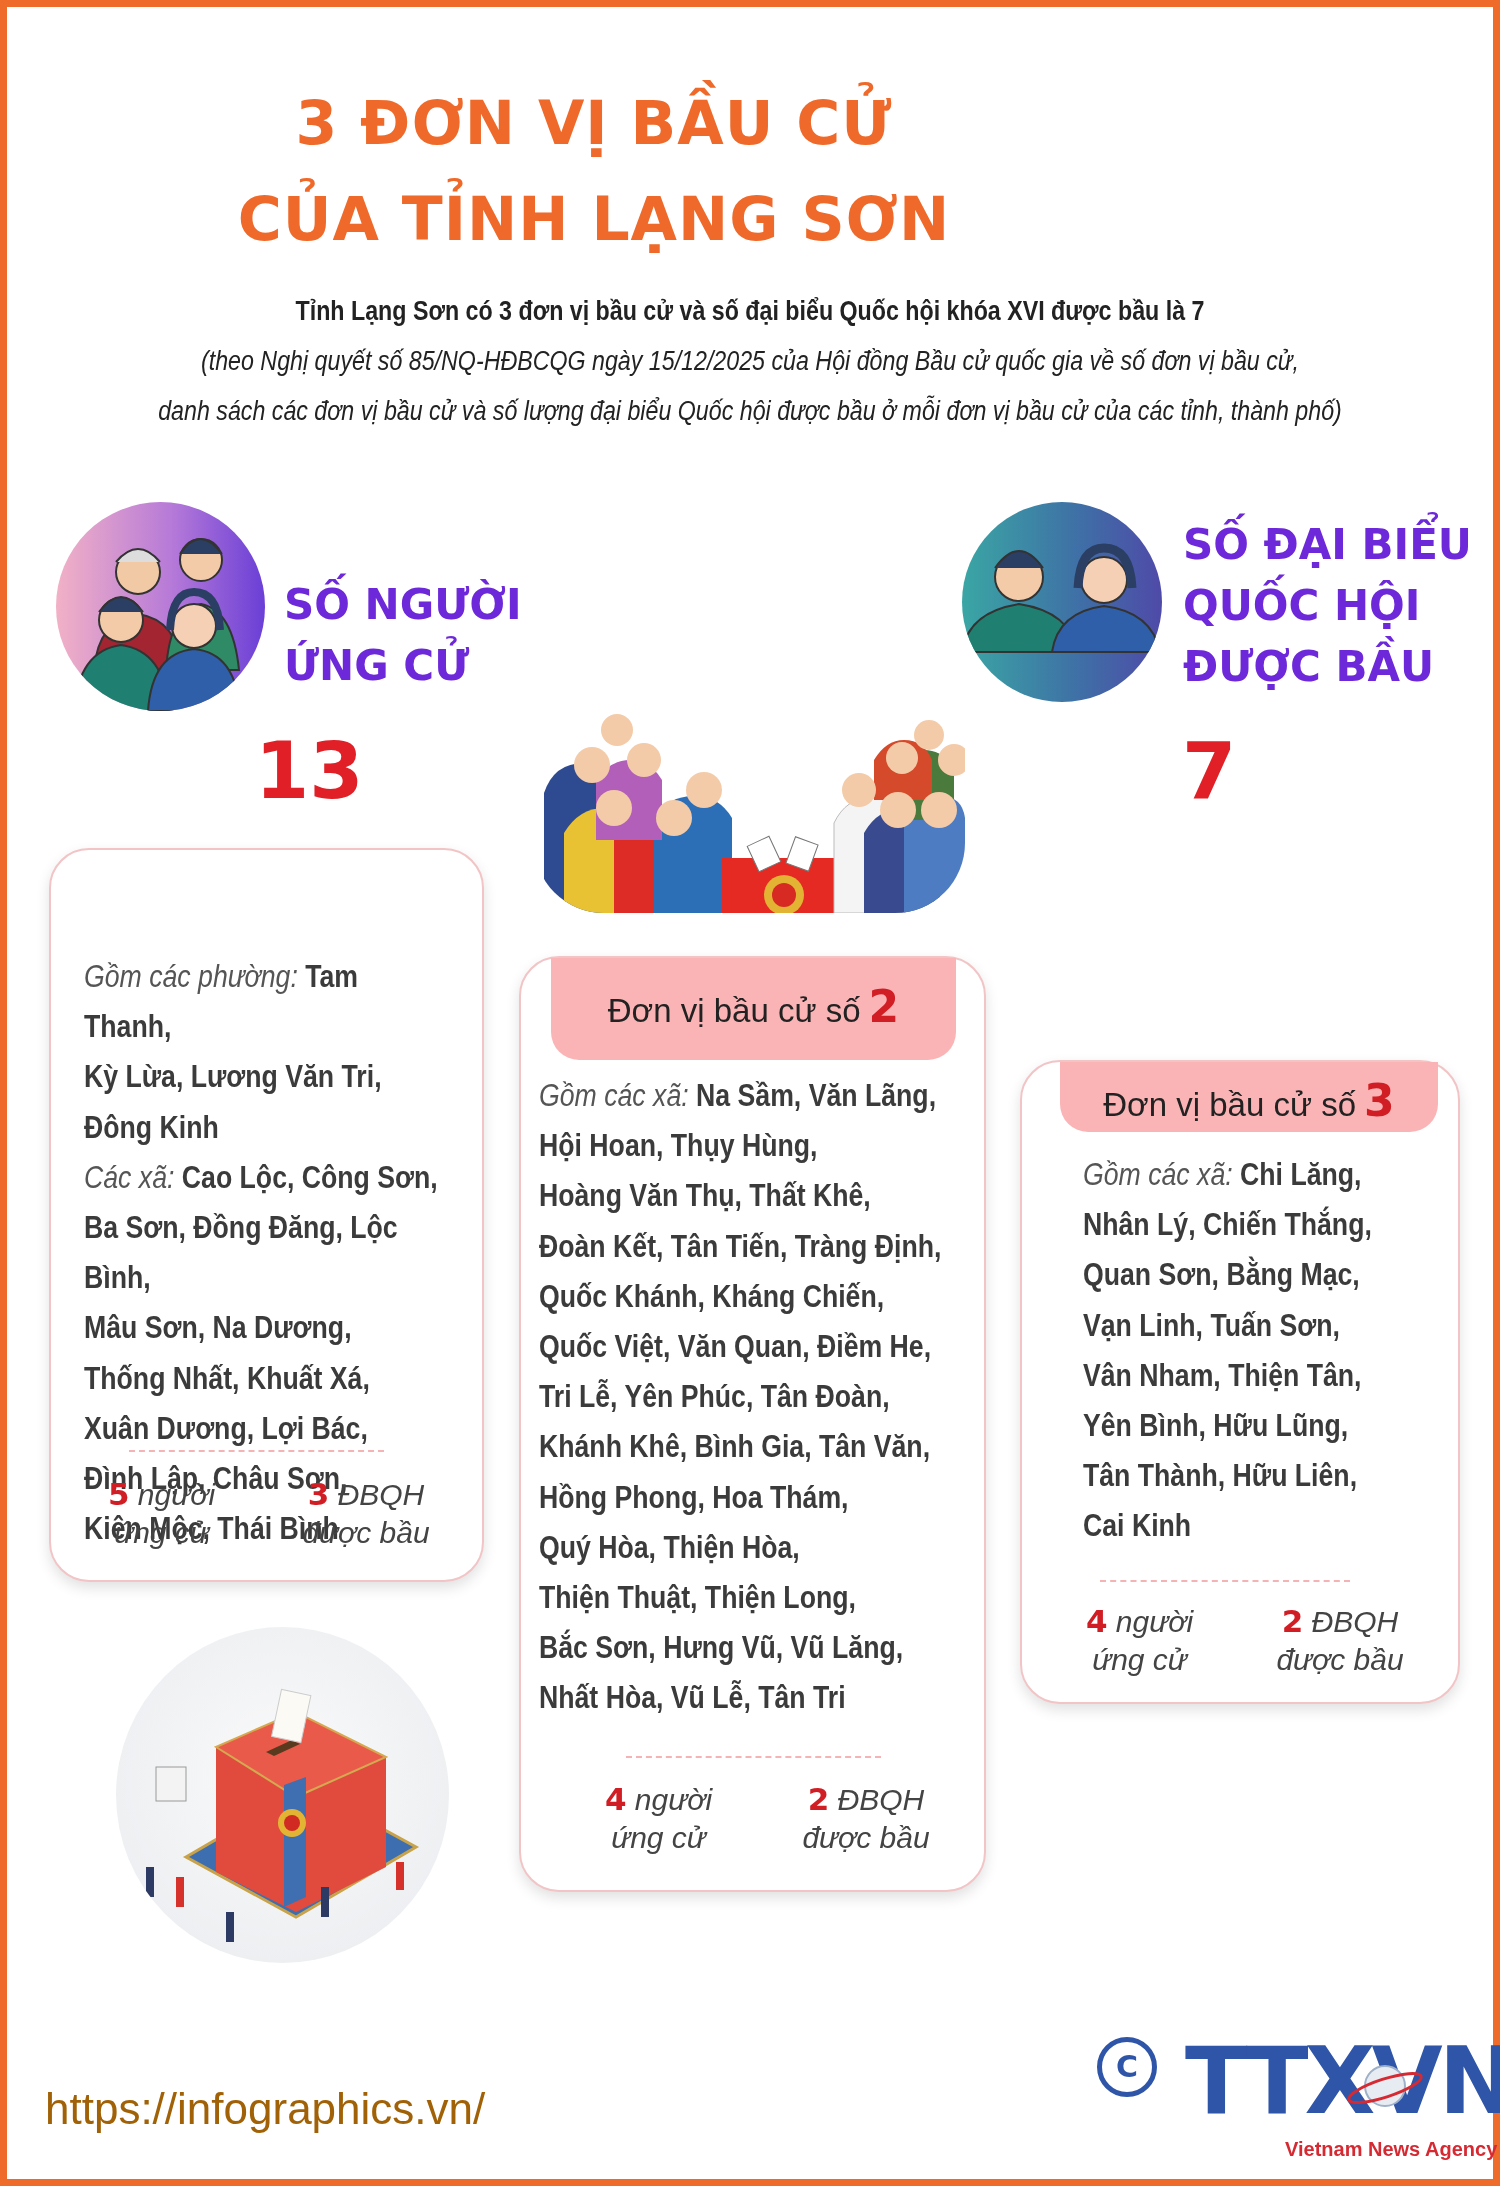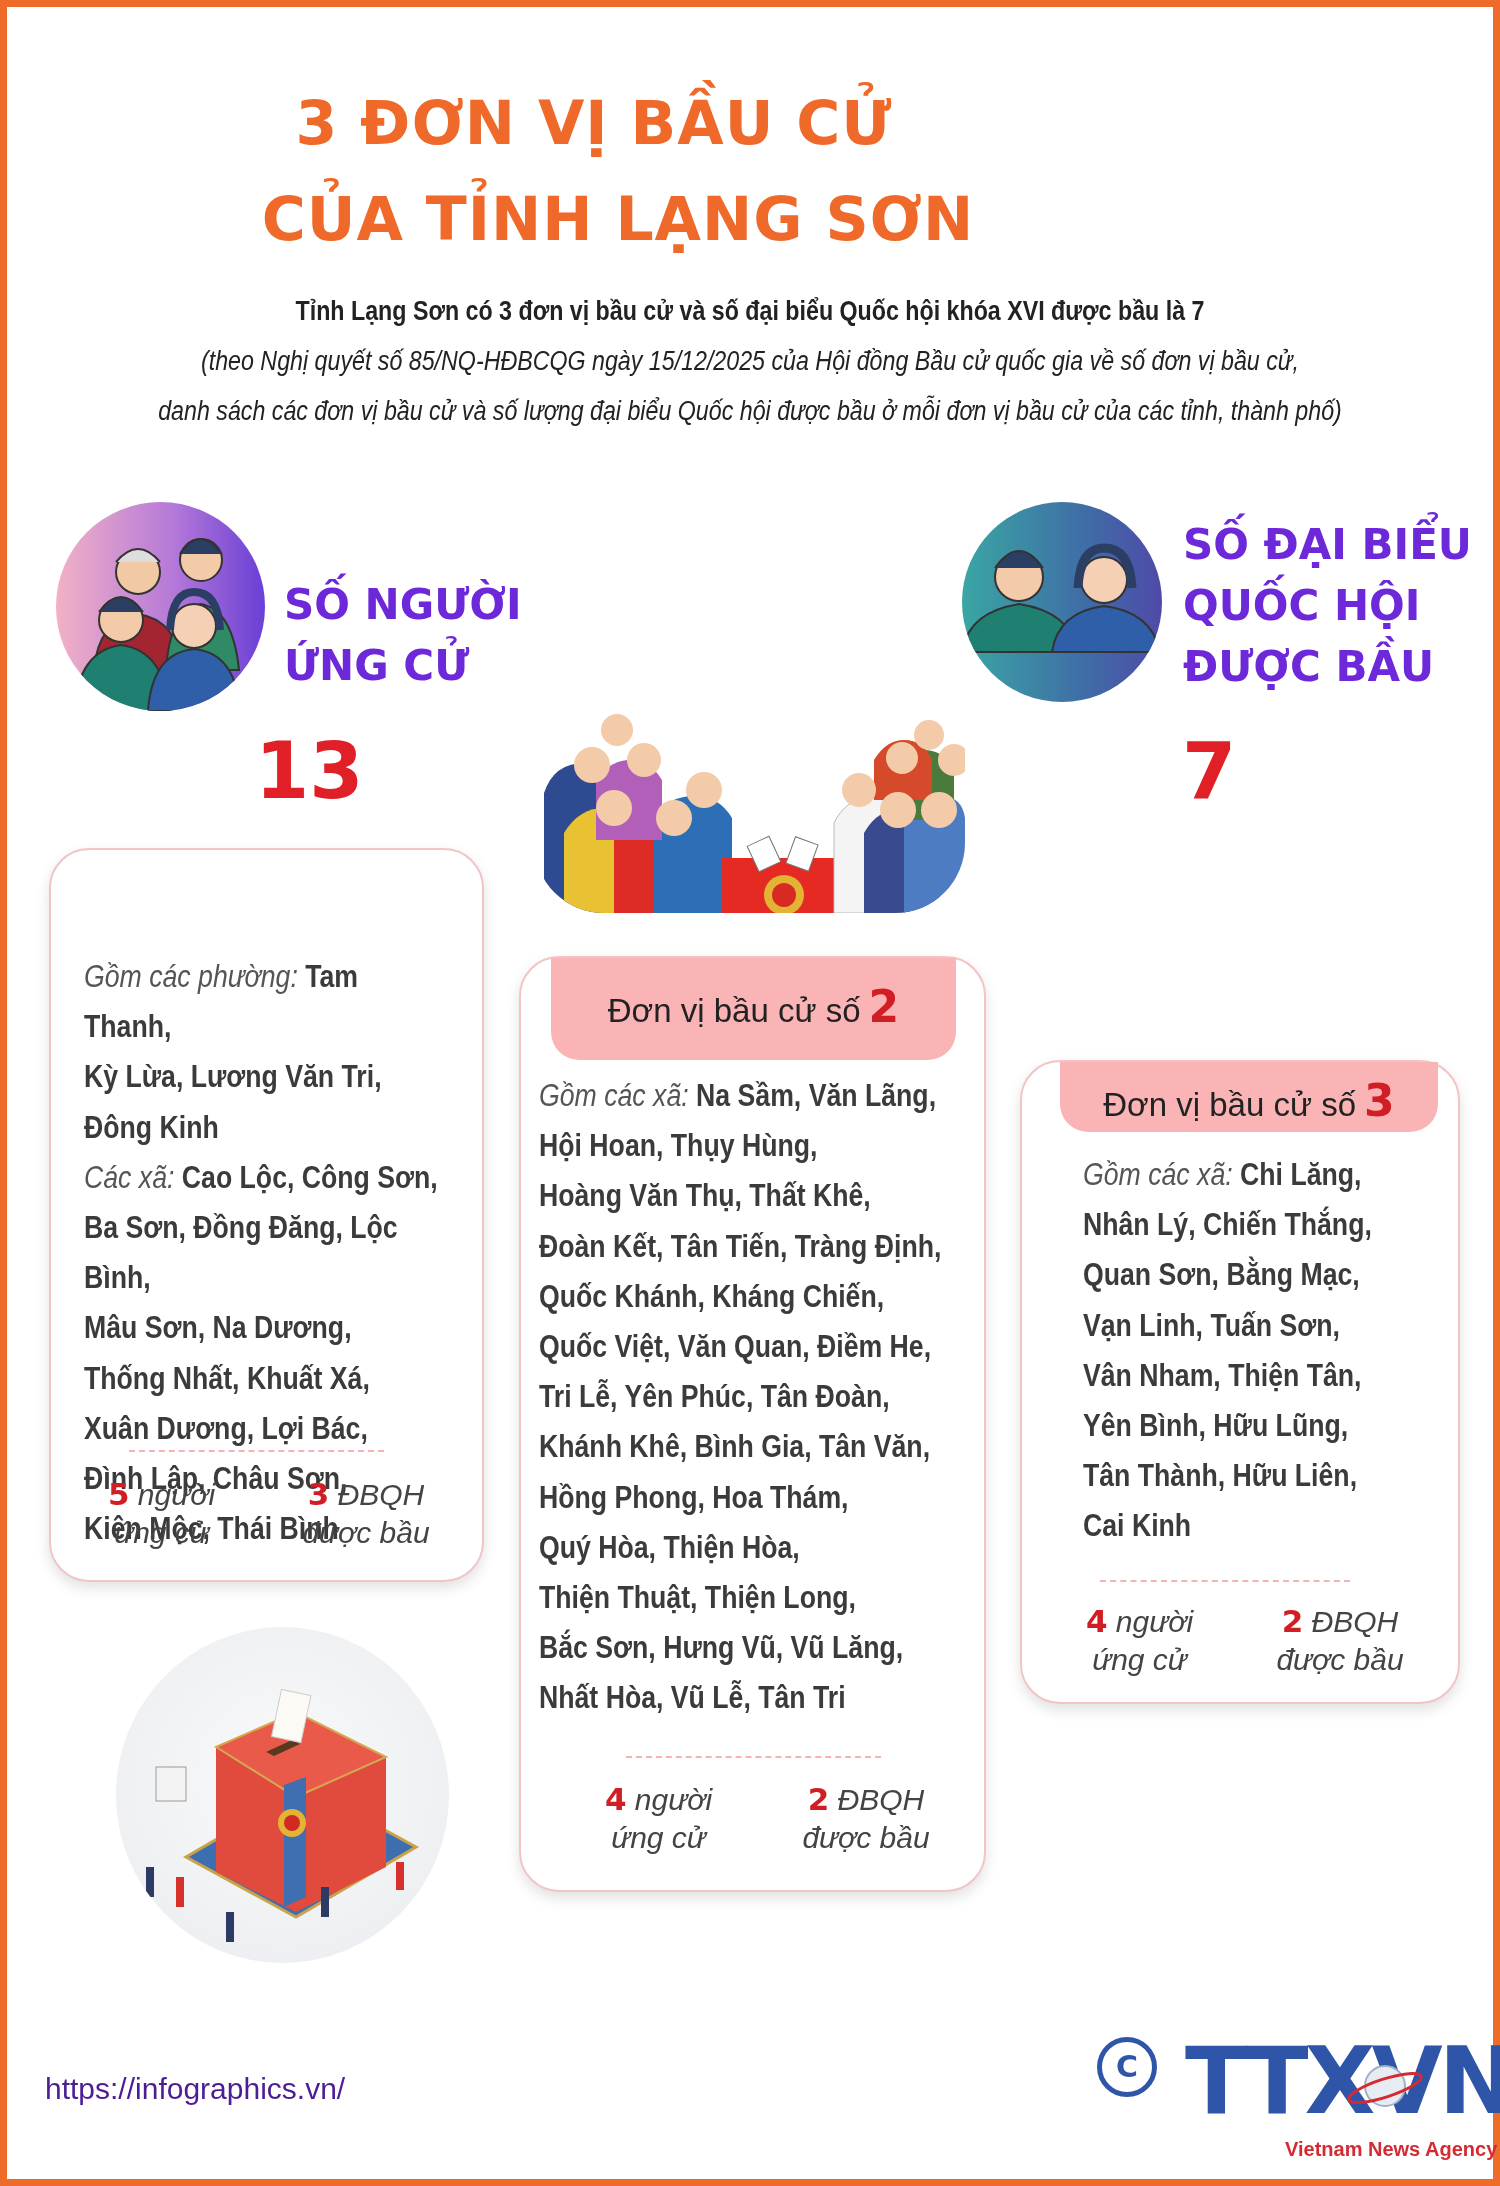--- a/index.html
+++ b/index.html
@@ -14,31 +14,31 @@
   .big-num { color:#e11f26; font-family:"DejaVu Sans", sans-serif; font-weight:bold; font-size:78px; text-align:left; }
   .circle { border-radius:50%; overflow:hidden; }
   .card { background:#fff; border:2px solid #f2c4c6; border-radius:40px; box-shadow:0 6px 14px rgba(0,0,0,0.12); box-sizing:border-box; }
   .card-head { position:absolute; background:#fbb4b6; border-radius:0 0 28px 28px; text-align:center; color:#222; font-size:33px; font-family:"Liberation Sans", sans-serif; }
   .card-head .num { color:#d11d24; font-family:"DejaVu Sans", sans-serif; font-weight:bold; font-size:44px; margin-left:8px; }
   .card-body { position:absolute; color:#3b3b3b; font-size:31px; line-height:50.2px; font-weight:bold; transform-origin:left top; }
   .card-body .lead { font-weight:normal; font-style:italic; color:#555; }
   .divider { position:absolute; border-top:2px dashed #f4b4b6; height:0; }
   .foot-stat { position:absolute; text-align:center; color:#444; font-style:italic; font-size:30px; line-height:38px; }
   .foot-stat .n { color:#d11d24; font-style:normal; font-family:"DejaVu Sans", sans-serif; font-weight:bold; font-size:31px; }
-  .url { color:#4c1d95; font-size:30px; font-family:"Liberation Sans", sans-serif; }
+  .url { color:#a16207; font-size:44px; font-family:"Liberation Sans", sans-serif;margin-top:12px; }
   .logo-text { color:#2f55a8; font-family:"DejaVu Sans", sans-serif; font-weight:bold; font-size:92px; letter-spacing:-4px; line-height:92px; }
   .logo-sub { color:#d62a33; font-family:"Liberation Sans", sans-serif; font-weight:bold; font-size:20px;margin-top:28px; }
 </style>
 </head>
 <body>
 
 <div class="frame"></div>
 
 <div class="abs title" style="top:88px;">3 ĐƠN VỊ BẦU CỬ</div>
-<div class="abs title" style="top:184px;padding-left:24px;">CỦA TỈNH LẠNG SƠN</div>
+<div class="abs title" style="top:184px;">CỦA TỈNH LẠNG SƠN</div>
 <div class="abs subtitle sub-bold" style="top:296px;">Tỉnh Lạng Sơn có 3 đơn vị bầu cử và số đại biểu Quốc hội khóa XVI được bầu là 7</div>
 <div class="abs subtitle sub-it" style="top:346px;">(theo Nghị quyết số 85/NQ-HĐBCQG ngày 15/12/2025 của Hội đồng Bầu cử quốc gia về số đơn vị bầu cử,</div>
 <div class="abs subtitle sub-it" style="top:396px;">danh sách các đơn vị bầu cử và số lượng đại biểu Quốc hội được bầu ở mỗi đơn vị bầu cử của các tỉnh, thành phố)</div>
 
 <div class="abs circle" style="left:56px; top:502px; width:209px; height:209px; background:linear-gradient(90deg,#f2b1c6 0%,#b67ad8 55%,#6a3fd6 100%);">
   <svg width="209" height="209" viewBox="0 0 209 209">
     <rect x="0" y="168" width="209" height="41" fill="none"></rect>
 
     <circle cx="82" cy="70" r="22" fill="#f1c9a5" stroke="#333" stroke-width="2"></circle>
     <path d="M60 60 q22 -26 44 0" fill="#ddd" stroke="#333" stroke-width="2"></path>

